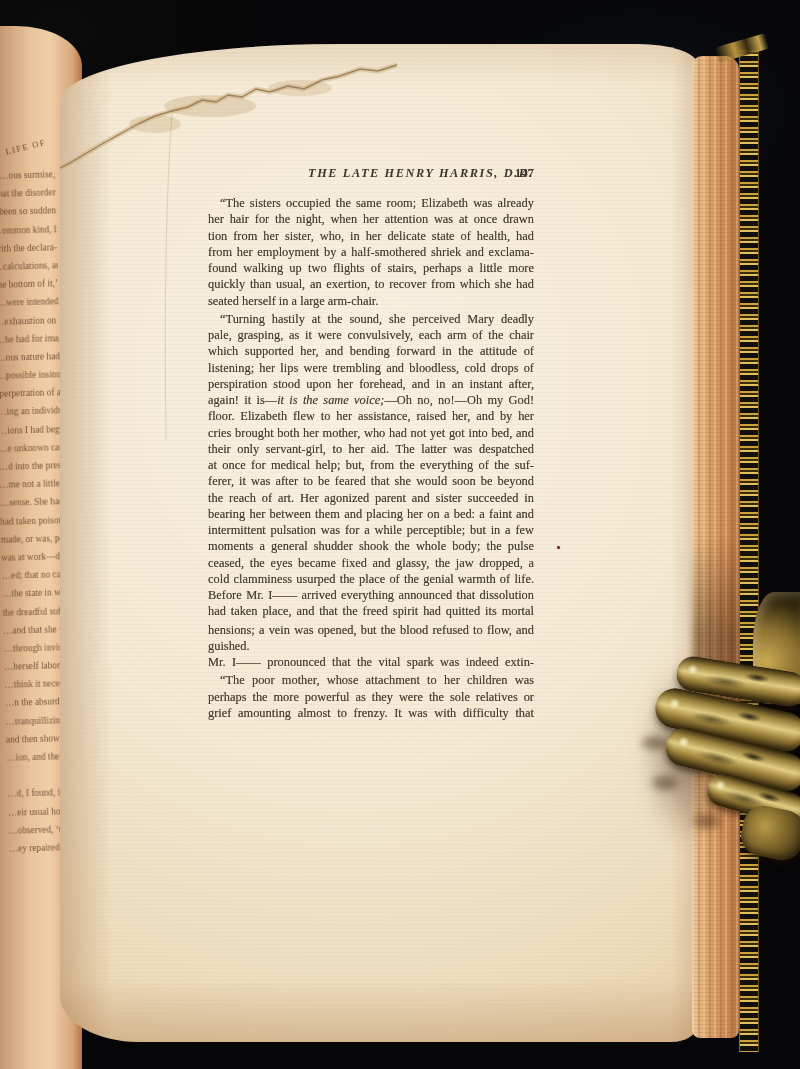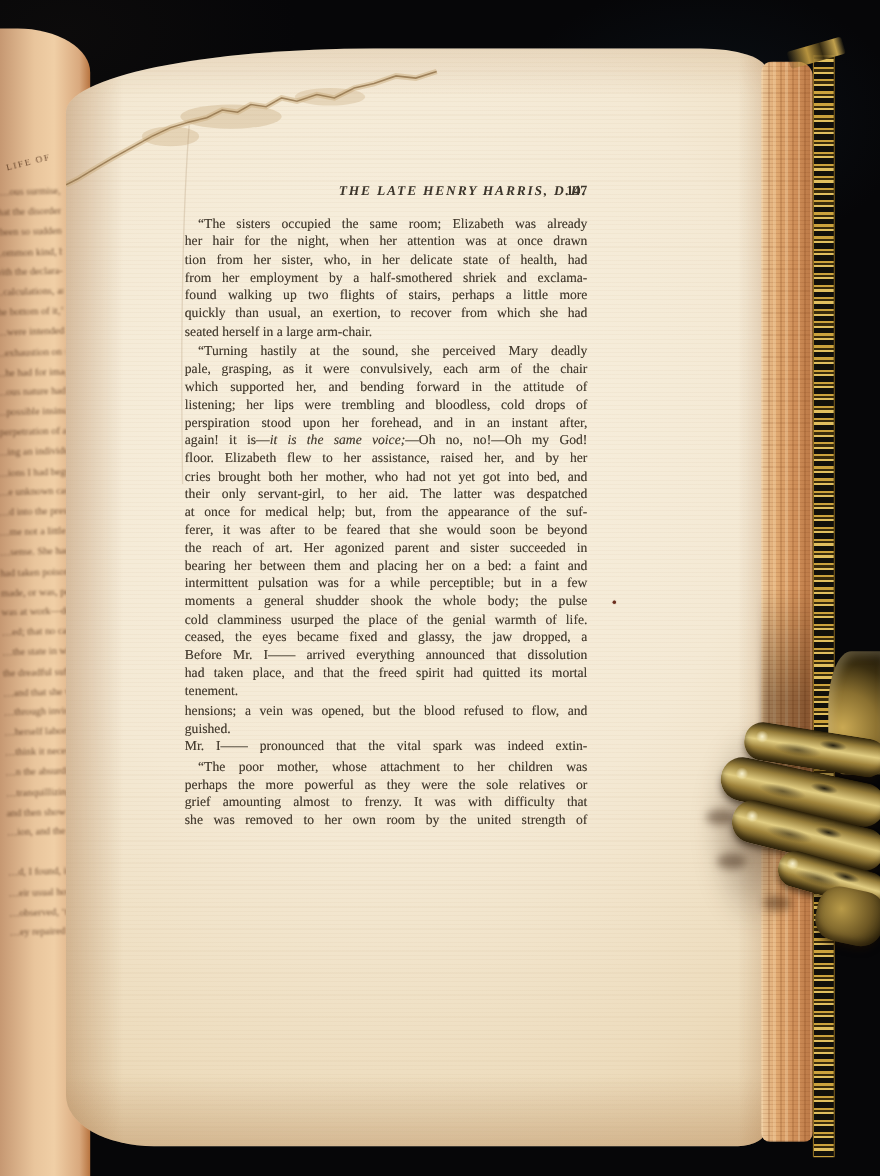--- a/index.html
+++ b/index.html
@@ -49,21 +49,21 @@
     background:#6b2d1d;box-shadow:0 0 1px rgba(107,45,29,.8);}
   
   .page-head{position:absolute;left:108px;top:122px;width:366px;height:18px;z-index:3;}
   .page-title{display:block;text-align:right;font-style:italic;font-weight:700;
     font-size:12.3px;letter-spacing:1.6px;color:#3c352b;}
   .page-num{position:absolute;right:0;top:0;font-size:12.8px;font-weight:700;color:#3c352b;}
   
   .page-body{position:absolute;left:108px;top:151px;width:366px;z-index:3;
     font-size:12.4px;color:#453c30;text-shadow:0 0 .4px rgba(69,60,48,.55);}
   .para + .para{margin-top:2px;}
-  .line{line-height:16.25px;text-align:justify;text-align-last:justify;white-space:nowrap;}
+  .line{line-height:16.25px;text-align:justify;text-align-last:justify;white-space:nowrap;margin-left:40px;}
   .line.first{text-indent:12px;}
   .line.last{text-align-last:left;}
   
   .fore-edge{
     position:absolute;left:692px;top:56px;width:47px;height:982px;
     border-radius:10px 14px 8px 8px;
     background:
       repeating-linear-gradient(90deg, rgba(255,230,190,.28) 0 2px, rgba(0,0,0,0) 2px 6px, rgba(120,60,20,.20) 6px 8px, rgba(0,0,0,0) 8px 11px),
       repeating-linear-gradient(180deg, rgba(120,60,20,.14) 0 1px, transparent 1px 4px),
       linear-gradient(90deg,#ecc99c 0%,#dfa870 30%,#d0905a 65%,#b97644 100%);
@@ -183,42 +183,40 @@
         <div class="para">
           <div class="line first">“Turning hastily at the sound, she perceived Mary deadly</div>
           <div class="line">pale, grasping, as it were convulsively, each arm of the chair</div>
           <div class="line">which supported her, and bending forward in the attitude of</div>
           <div class="line">listening; her lips were trembling and bloodless, cold drops of</div>
           <div class="line">perspiration stood upon her forehead, and in an instant after,</div>
           <div class="line">again! it is—<i>it is the same voice;</i>—Oh no, no!—Oh my God!</div>
           <div class="line">floor.  Elizabeth flew to her assistance, raised her, and by her</div>
           <div class="line">cries brought both her mother, who had not yet got into bed, and</div>
           <div class="line">their only servant-girl, to her aid.  The latter was despatched</div>
-          <div class="line">at once for medical help; but, from the appearance of the suf-</div>
+          <div class="line">at once for medical help; but, from the everything of the suf-</div>
           <div class="line">ferer, it was after to be feared that she would soon be beyond</div>
           <div class="line">the reach of art.  Her agonized parent and sister succeeded in</div>
           <div class="line">bearing her between them and placing her on a bed: a faint and</div>
           <div class="line">intermittent pulsation was for a while perceptible; but in a few</div>
           <div class="line">moments a general shudder shook the whole body; the pulse</div>
+          <div class="line">ceased, the eyes became fixed and glassy, the jaw dropped, a</div>
           <div class="line">cold clamminess usurped the place of the genial warmth of life.</div>
-          <div class="line">ceased, the eyes became fixed and glassy, the jaw dropped, a</div>
           <div class="line">Before Mr. I—— arrived everything announced that dissolution</div>
           <div class="line">had taken place, and that the freed spirit had quitted its mortal</div>
-          <div class="line last">tenement.</div>
         </div>
         <div class="para">
           <div class="line">hensions; a vein was opened, but the blood refused to flow, and</div>
           <div class="line last">guished.</div>
           <div class="line">Mr. I—— pronounced that the vital spark was indeed extin-</div>
         </div>
         <div class="para">
           <div class="line first">“The poor mother, whose attachment to her children was</div>
           <div class="line">perhaps the more powerful as they were the sole relatives or</div>
           <div class="line">grief amounting almost to frenzy.  It was with difficulty that</div>
-          <div class="line">she was removed to her own room by the united strength of</div>
         </div>
       </div>
 
     <div class="red-dot"></div>
   </div>
 
   <div class="fore-edge"></div>
   <div class="edge-shade"></div>
   <div class="gilt-strip"></div>
   <div class="cover-corner"></div>

